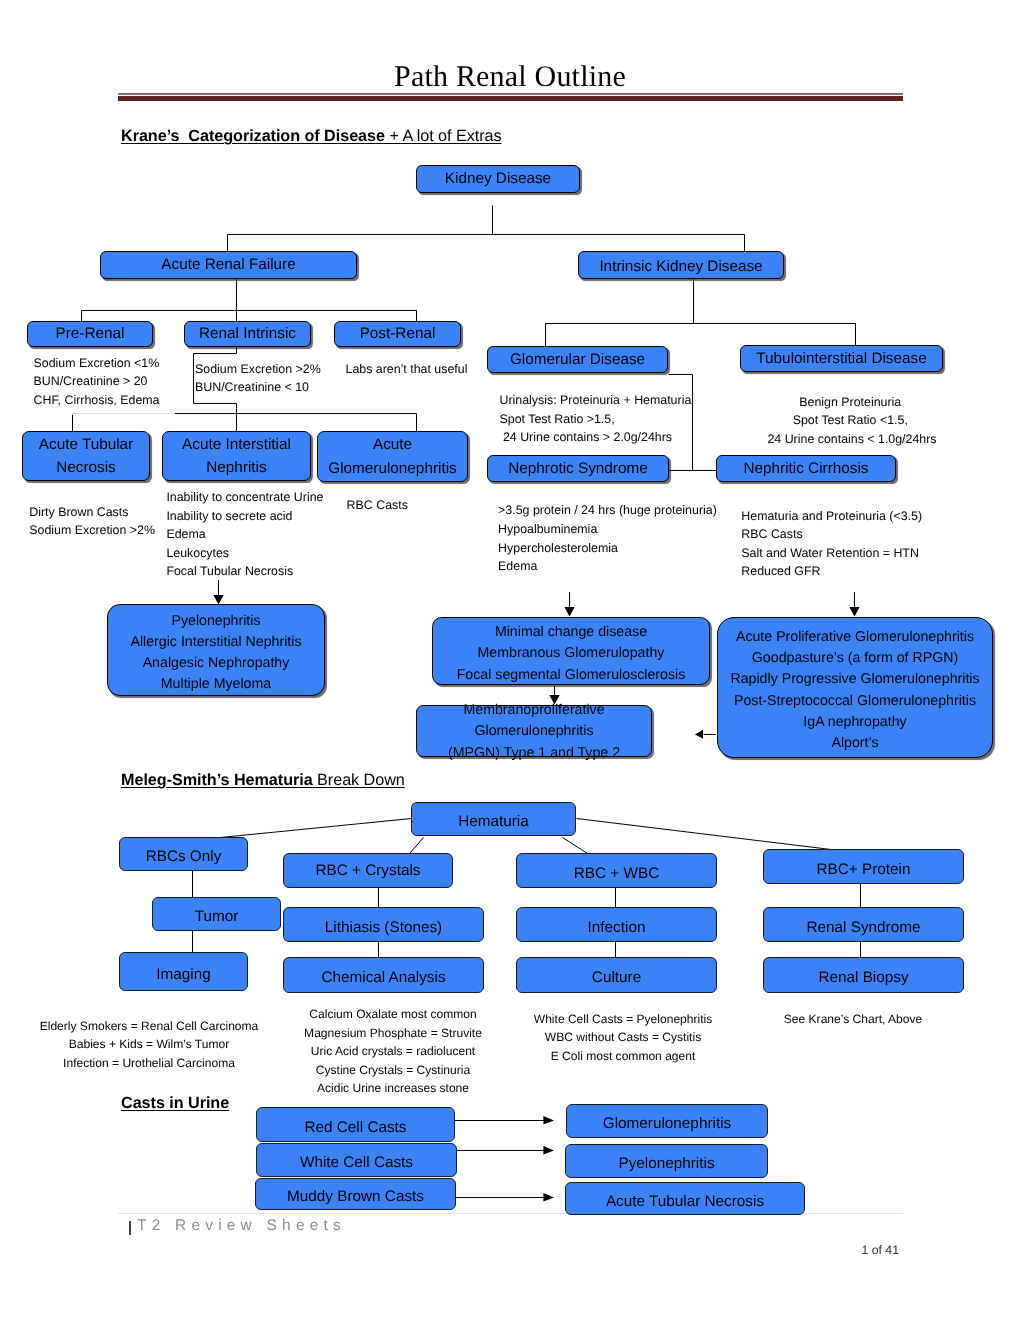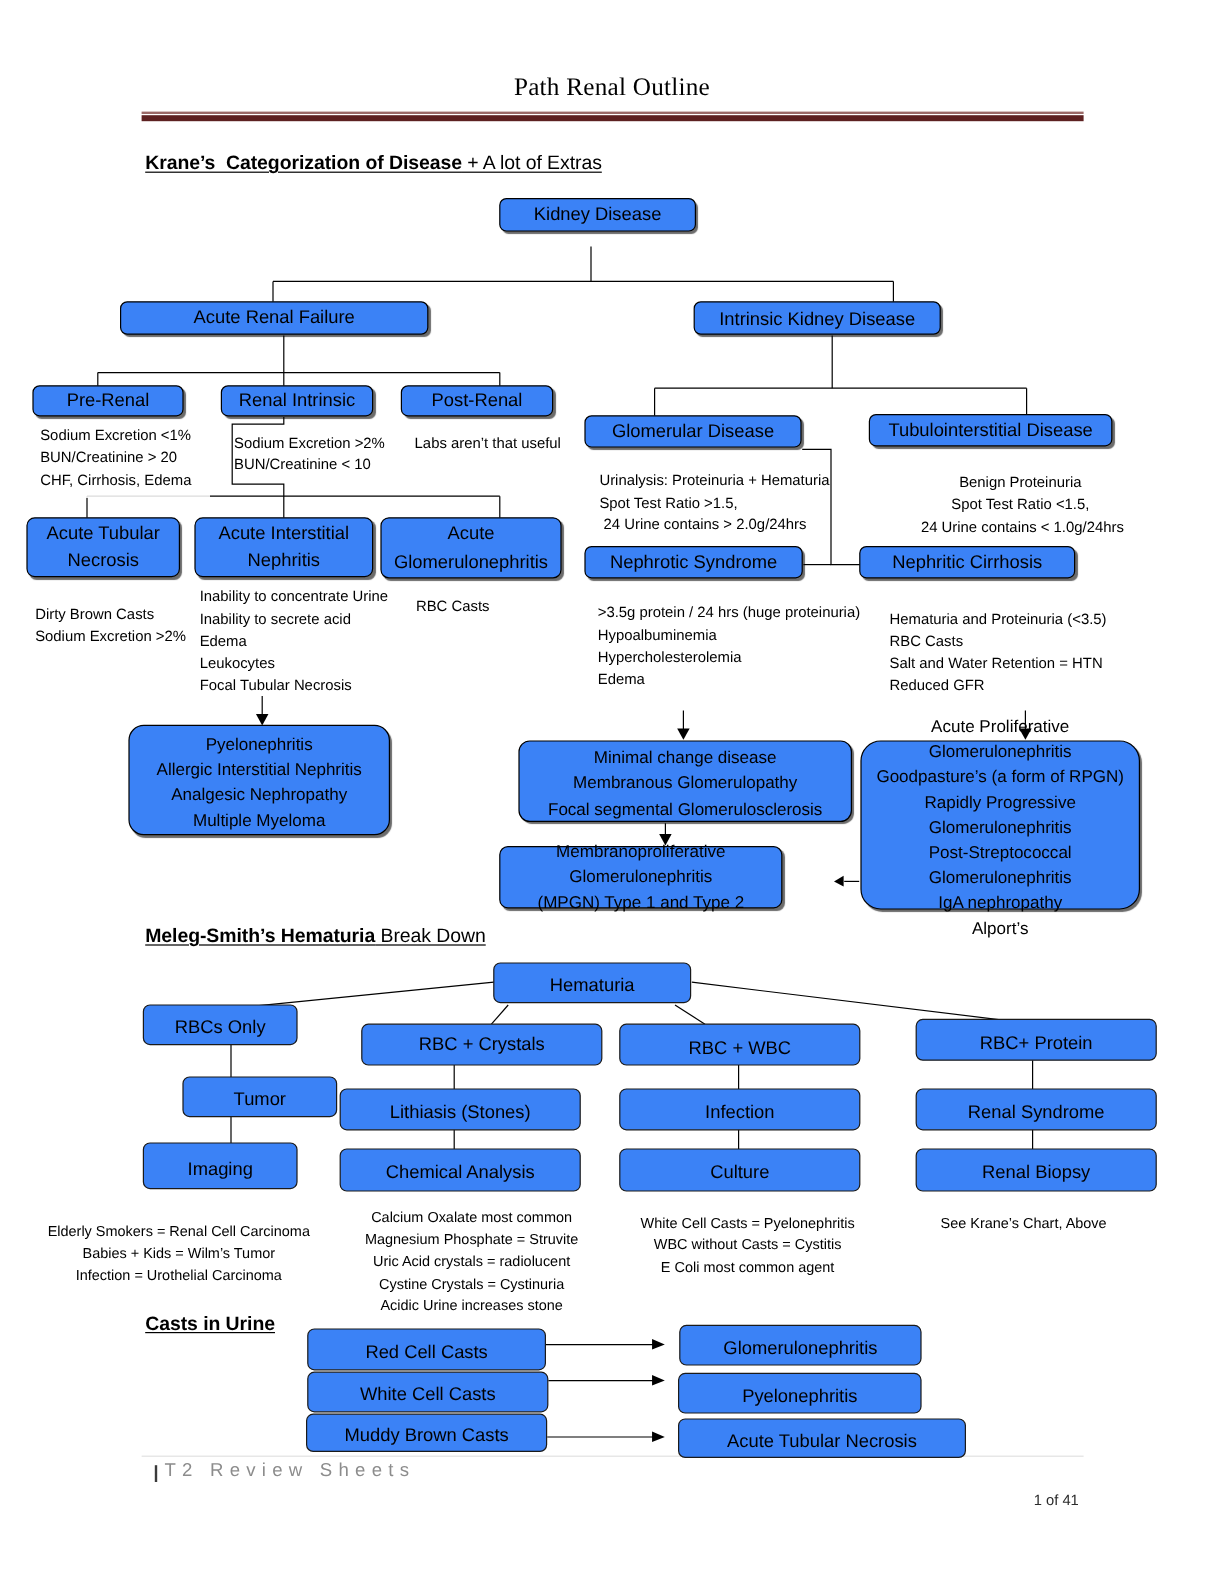--- a/index.html
+++ b/index.html
@@ -4,21 +4,21 @@
 <title>Path Renal Outline</title>
 <style>
   html,body{margin:0;padding:0;}
   body{width:1020px;height:1320px;background:#ffffff;position:relative;
        font-family:"Liberation Sans",sans-serif;color:#000;overflow:hidden;
        -webkit-font-smoothing:antialiased;text-rendering:geometricPrecision;}
   .abs{position:absolute;box-sizing:border-box;}
 
   
   #doc-title{left:0;top:60px;width:1020px;text-align:center;
-      font-family:"Liberation Serif",serif;font-size:21px;font-weight:400;
+      font-family:"Liberation Serif",serif;font-size:30px;font-weight:400;
       color:#000;letter-spacing:.2px;}
   #hdr-rule-thin{left:118px;top:93px;width:785px;height:2px;background:#9b6a68;}
   #hdr-rule-thick{left:118px;top:96px;width:785px;height:5px;background:#5d2121;}
 
   
   .sec-head{font-size:16.2px;white-space:pre;letter-spacing:-0.05px;text-decoration:underline;text-underline-offset:1.6px;text-decoration-thickness:1.3px;}
   .sec-head b{font-weight:700;}
 
   
     .box{z-index:6;border:1px solid #000;border-radius:7px;background:#3b82f6;
@@ -140,21 +140,21 @@
   </div>
 <div class="abs box sh" style="left: 184px; top: 321px; width: 127px; height: 26px; border-radius: 6px; padding-top: 0px;">
     <div>Renal Intrinsic</div>
   </div>
 <div class="abs box sh" style="left: 334px; top: 321px; width: 127px; height: 26px; border-radius: 6px; padding-top: 0px;">
     <div>Post-Renal</div>
   </div>
 <div class="abs box sh" style="left: 487px; top: 346px; width: 181px; height: 27px; border-radius: 6px; padding-top: 0px;">
     <div>Glomerular Disease</div>
   </div>
-<div class="abs box sh" style="left: 724px; top: 345px; width: 203px; height: 27px; border-radius: 6px; padding-top: 0px;">
+<div class="abs box sh" style="left: 740px; top: 345px; width: 203px; height: 27px; border-radius: 6px; padding-top: 0px;">
     <div>Tubulointerstitial Disease</div>
   </div>
 <div class="abs box sh" style="left: 22px; top: 431px; width: 128px; height: 50px; border-radius: 7px; padding-top: 0px;">
     <div>Acute Tubular</div>
     <div>Necrosis</div>
   </div>
 <div class="abs box sh" style="left: 162px; top: 431px; width: 149px; height: 50px; border-radius: 7px; padding-top: 0px;">
     <div>Acute Interstitial</div>
     <div>Nephritis</div>
   </div>
@@ -176,41 +176,41 @@
   </div>
 <div class="abs box sh lst" style="left: 432px; top: 617px; width: 278px; height: 68px; border-radius: 9.52px; padding-top: 6px;">
     <div>Minimal change disease</div>
     <div>Membranous Glomerulopathy</div>
     <div>Focal segmental Glomerulosclerosis</div>
   </div>
 <div class="abs box sh lst" style="left: 416px; top: 705px; width: 236px; height: 52px; border-radius: 7.28px; padding-top: 2px;">
     <div>Membranoproliferative Glomerulonephritis</div>
     <div>(MPGN) Type 1 and Type 2</div>
   </div>
-<div class="abs box sh lst" style="left: 717px; top: 617px; width: 233px; height: 141px; border-radius: 17px; padding-top: 6px;">
+<div class="abs box sh lst" style="left: 717px; top: 617px; width: 276px; height: 141px; border-radius: 17px; padding-top: 6px;">
     <div>Acute Proliferative Glomerulonephritis</div>
     <div>Goodpasture’s (a form of RPGN)</div>
     <div>Rapidly Progressive Glomerulonephritis</div>
     <div>Post-Streptococcal Glomerulonephritis</div>
     <div>IgA nephropathy</div>
     <div>Alport’s</div>
   </div>
 <div class="abs box plain" style="left: 411px; top: 802px; width: 165px; height: 34px; border-radius: 6px; padding-top: 6px;">
     <div>Hematuria</div>
   </div>
 <div class="abs box plain" style="left: 119px; top: 837px; width: 129px; height: 34px; border-radius: 6px; padding-top: 6px;">
     <div>RBCs Only</div>
   </div>
 <div class="abs box plain" style="left: 120px; top: 897px; width: 129px; height: 34px; border-radius: 6px; padding-top: 6px; margin-left: 32px;">
     <div>Tumor</div>
   </div>
 <div class="abs box plain" style="left: 119px; top: 952px; width: 129px; height: 39px; border-radius: 6px; padding-top: 6px;">
     <div>Imaging</div>
   </div>
-<div class="abs box plain" style="left: 283px; top: 853px; width: 201px; height: 35px; border-radius: 6px; padding-top: 0; margin-left: 18px;">
+<div class="abs box plain" style="left: 283px; top: 853px; width: 170px; height: 35px; border-radius: 6px; padding-top: 0;">
     <div>RBC + Crystals</div>
   </div>
 <div class="abs box plain" style="left: 283px; top: 907px; width: 201px; height: 35px; border-radius: 6px; padding-top: 6px;">
     <div>Lithiasis (Stones)</div>
   </div>
 <div class="abs box plain" style="left: 283px; top: 957px; width: 201px; height: 36px; border-radius: 6px; padding-top: 6px;">
     <div>Chemical Analysis</div>
   </div>
 <div class="abs box plain" style="left: 516px; top: 853px; width: 201px; height: 35px; border-radius: 6px; padding-top: 6px;">
     <div>RBC + WBC</div>

